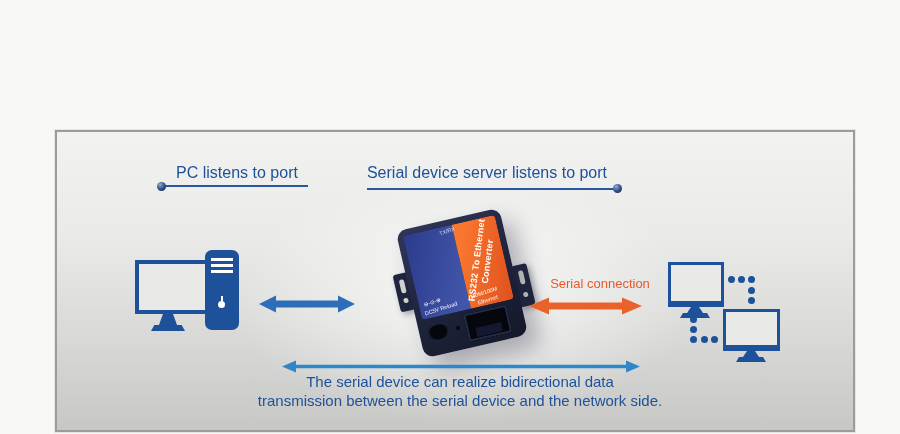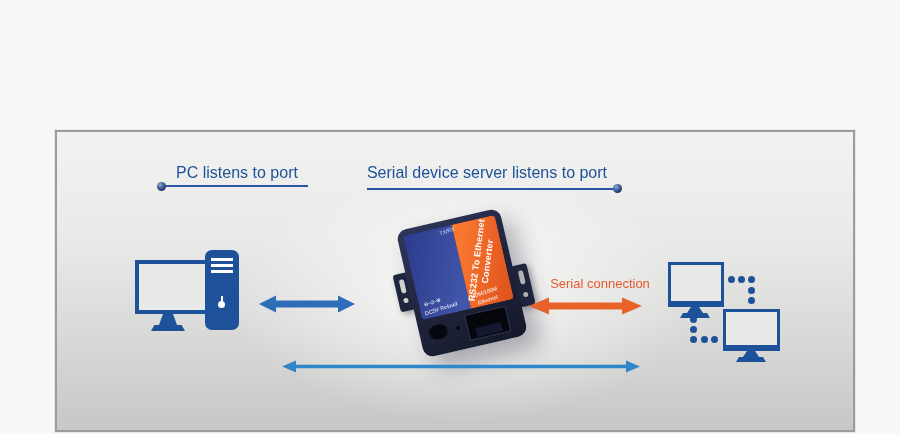--- a/index.html
+++ b/index.html
@@ -175,14 +175,18 @@
     </div>
 
     <div class="abs r-monitor" style="left:61px; top:52px; width:57px; height:42px;"></div>
     <div class="abs trap" style="left:81px; top:94px; width:16px; height:6px; clip-path:polygon(25% 0,75% 0,100% 100%,0 100%);"></div>
     <div class="abs trap" style="left:74px; top:100px; width:30px; height:5px; clip-path:polygon(10% 0,90% 0,100% 100%,0 100%);"></div>
   </div>
 
   <svg class="abs" style="left:225px; top:228px;" width="358" height="13" viewBox="0 0 358 13">
     <polygon points="0,6.5 14,0.5 14,4.7 344,4.7 344,0.5 358,6.5 344,12.5 344,8.3 14,8.3 14,12.5" fill="#2f86c8"></polygon>
   </svg>
+  <div class="abs caption" style="left:118px; top:240px; width:570px;">
+    <div>The serial device can realize bidirectional data</div>
+    <div>transmission between the serial device and the network side.</div>
+  </div>
 
 </div>
 
 </body></html>

